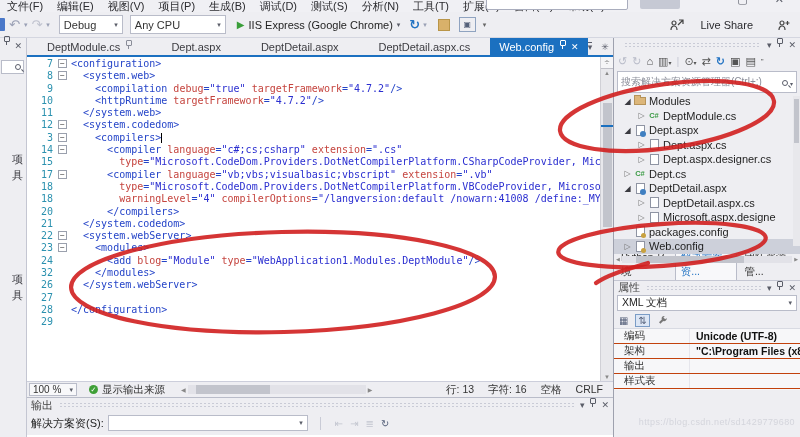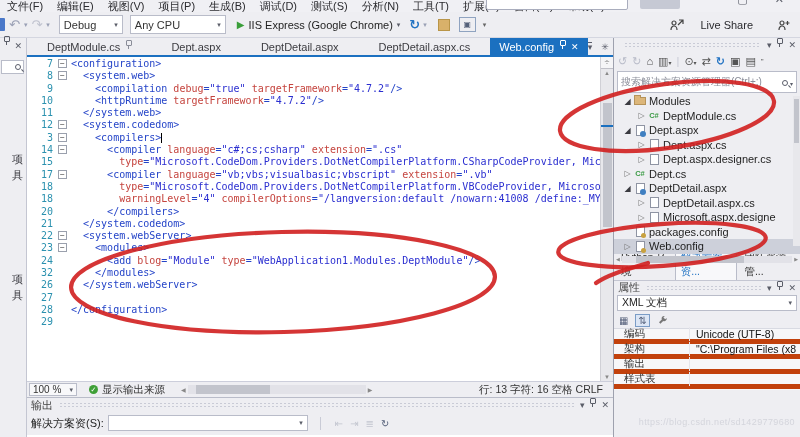--- a/index.html
+++ b/index.html
@@ -59,21 +59,21 @@
 #vsb .dn{position:absolute;bottom:1px;width:100%;text-align:center;font-size:6px;color:#888}
 
 #statusrow{height:16px;background:#eeeef2;border-top:1px solid #cccedb;display:flex;align-items:center;font-size:10.5px;color:#333}
 #zoombox{width:48px;height:13px;border:1px solid #b9bcc9;background:#f8f8fa;margin-left:2px;display:flex;align-items:center;justify-content:space-between;padding:0 3px;font-size:10px}
 #health{display:flex;align-items:center;gap:4px;margin-left:12px}
 #health .ok{width:9px;height:9px;border-radius:50%;background:#3fa037;color:#fff;font-size:7px;line-height:9px;text-align:center}
 #hsb{display:flex;align-items:center;gap:2px;margin-left:16px}
 #hsb .ar{font-size:6px;color:#888}
 #hsb .track{width:178px;height:9px;background:#e2e2e8;position:relative}
 #hsb .thumb{position:absolute;left:8px;top:0;width:74px;height:9px;background:#c2c4cc}
-#caretinfo{margin-left:auto;display:flex;gap:3px;padding-right:10px}
+#caretinfo{margin-left:auto;display:flex;gap:14px;padding-right:10px}
 
 #outputpanel{height:38px;background:#eeeef2;border-top:1px solid #b9bcc9}
 .phead{height:14px;display:flex;align-items:center;padding:0 4px;color:#444;font-size:11px}
 .hgrab{flex:1;height:6px;margin:0 6px;background-image:radial-gradient(#c9cbd6 0.8px,transparent 0.9px);background-size:4px 3px}
 .hicons{display:flex;align-items:center;gap:6px;color:#5a5d68;font-size:9px}
 #outbody{display:flex;align-items:center;padding-left:4px;height:22px;gap:4px;font-size:11px}
 #outcombo{width:200px;height:16px;background:#fff;border:1px solid #b9bcc9;display:flex;align-items:center;justify-content:flex-end;padding:0 4px}
 #outicons{display:flex;gap:7px;margin-left:10px;color:#c3c6d0;font-size:10px}
 #outicons .on{color:#55607a}
 .vsep{width:1px;height:13px;background:#c9cbd6;margin-left:8px}
@@ -105,23 +105,23 @@
 #treehsb .ar{font-size:5px;color:#888}
 #treehsb .track{flex:1;height:7px;background:#e2e2e8;position:relative}
 #treehsb .thumb{position:absolute;left:14px;width:108px;height:7px;background:#c2c4cc}
 #setabs{height:16px;display:flex;align-items:flex-end;padding-left:2px;font-size:10.5px;gap:2px}
 #setabs .stab{padding:1px 5px;color:#333}
 #setabs .stab.active{background:#f8f8fa;color:#2273c3;border:1px solid #b9bcc9;border-bottom:none}
 #propcombo{margin:1px 3px;height:16px;background:#fff;border:1px solid #b9bcc9;display:flex;align-items:center;justify-content:space-between;padding:0 4px;font-size:10.5px;color:#222}
 #proptools{height:16px;display:flex;align-items:center;gap:7px;padding-left:5px;color:#55607a;font-size:10px}
 #proptools .pressed{border:1px solid #7a9cc6;background:#dce6f5;padding:0 2px}
 #propgrid{background:#f7f7f9;border-top:1px solid #d8dae2;height:62px}
-.prow{display:flex;height:15px;border-bottom:5px solid #c2410c;font-size:10.5px;align-items:center}
+.prow{display:flex;height:15px;border-bottom:1px solid #c2410c;font-size:10.5px;align-items:center}
 .prow .pl{width:76px;padding-left:10px;color:#333;border-right:1px solid #e6e6ec}
-.prow .pv{flex:1;padding-left:6px;font-weight:normal;color:#111;white-space:nowrap;overflow:hidden}
+.prow .pv{flex:1;padding-left:6px;font-weight:bold;color:#111;white-space:nowrap;overflow:hidden}
 #watermark{position:absolute;right:5px;bottom:10px;font-size:9px;color:#d4d5dc;letter-spacing:.4px}
 
 #ann{position:absolute;left:0;top:0;pointer-events:none;z-index:50}
 #ann *{fill:none;stroke:#d01f1f;stroke-width:4.2;stroke-linecap:round;opacity:.9}
 </style>
 </head>
 <body>
 
 <div id="app">
 

